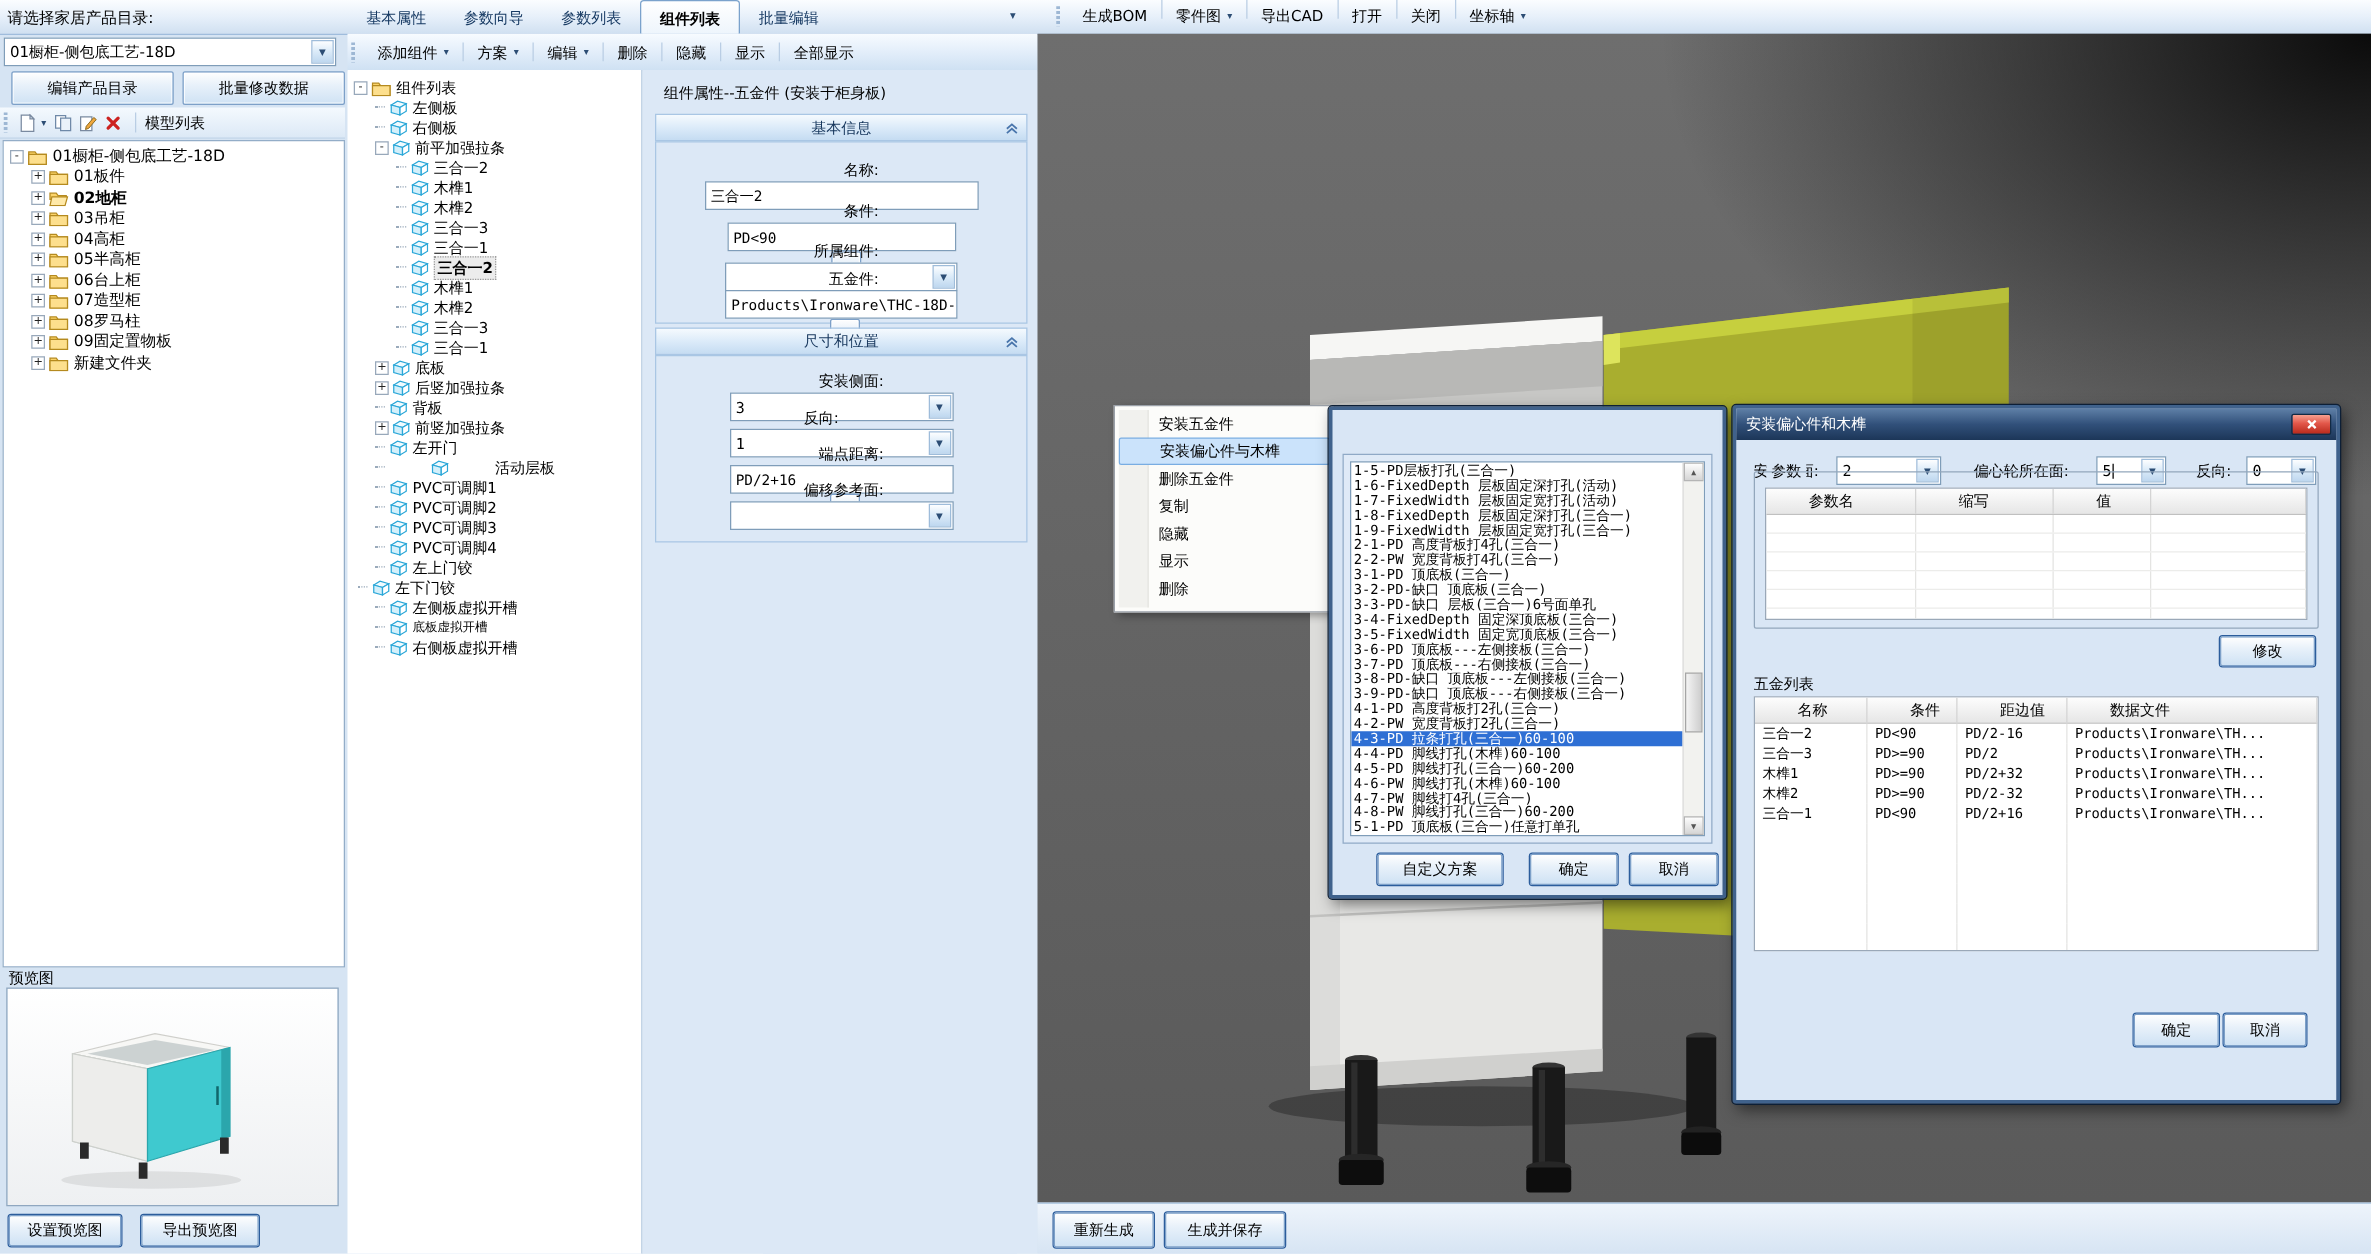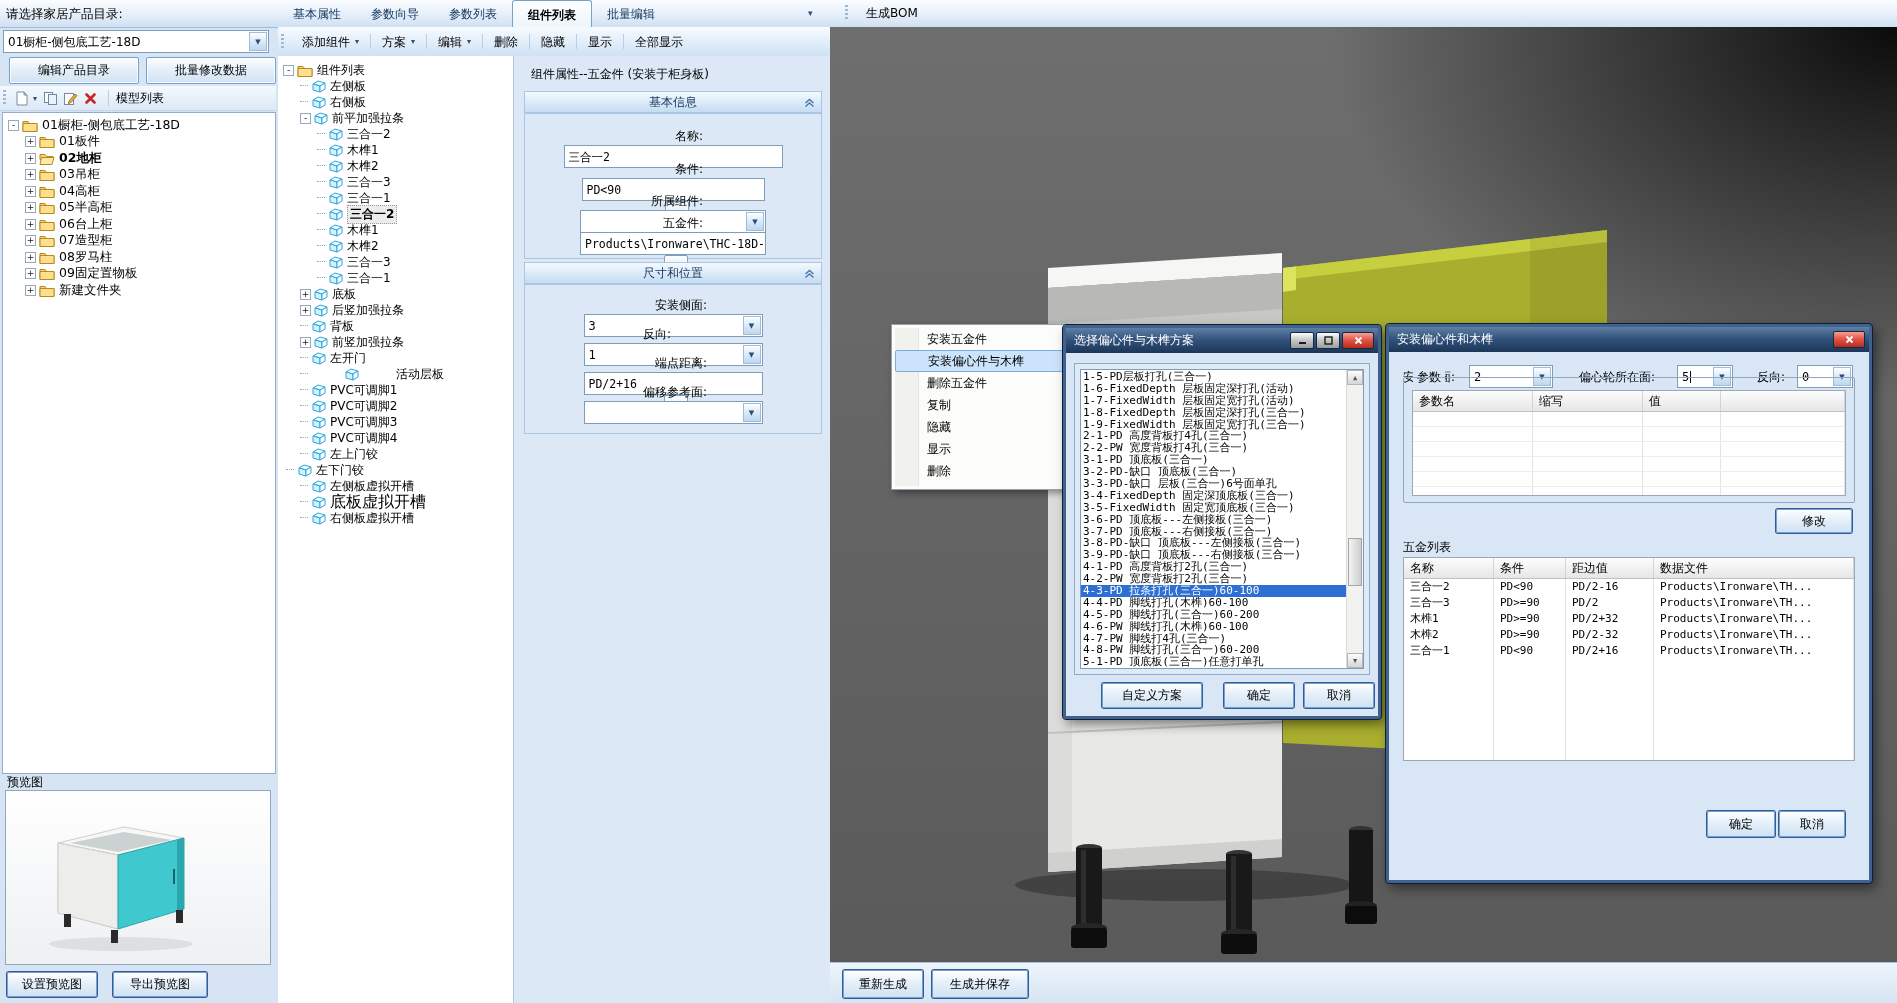--- a/index.html
+++ b/index.html
@@ -114,21 +114,21 @@
             background:linear-gradient(90deg,#f4f4f4,#cdcdcd);border:1px solid #a5a5a5;}
   .d1-btns .btn{position:absolute;height:23px;box-shadow:0 0 0 1px #2c5d9c;}
   .dlg2{left:1386px;top:324px;width:486px;height:559px;z-index:30;}
   .d2-label{position:absolute;white-space:nowrap;}
   .groupbox{position:absolute;left:14px;top:50px;width:452px;height:126px;border:1px solid #93a7bc;
             border-radius:2px;box-sizing:border-box;}
   .grouplabel{position:absolute;left:24px;top:42px;background:#d9e6f5;padding:0 4px;}
   .gtable{position:absolute;background:#fff;border:1px solid #9aa8b8;box-sizing:border-box;overflow:hidden;}
   .gt-row{display:grid;}
   .gt-head{background:linear-gradient(#fdfdfd,#e6e6e6);border-bottom:1px solid #c0c0c0;height:20px;}
-  .gt-head>div{padding:2px 6px;border-right:1px solid #d4d4d4;white-space:nowrap;overflow:hidden;}
+  .gt-head>div{padding:2px 6px;border-right:1px solid #d4d4d4;white-space:nowrap;overflow:hidden;margin-left:28px;}
   .gt-cell{padding:1px 6px;border-right:1px solid #e4e4e2;white-space:nowrap;overflow:hidden;
            font-family:"DejaVu Sans Mono",monospace;font-size:11px;}
   .pt-row{height:14px;border-bottom:1px solid #ececea;}
   .hw-row{height:16px;line-height:14px;}
   .d2-modify{position:absolute;left:387px;top:182px;width:74px;height:22px;box-shadow:0 0 0 1px #2c5d9c;}
   .d2-ok{position:absolute;left:318px;top:484px;width:66px;height:24px;box-shadow:0 0 0 1px #2c5d9c;}
   .d2-cancel{position:absolute;left:390px;top:484px;width:64px;height:24px;box-shadow:0 0 0 1px #2c5d9c;}
   .txt-caret{display:inline-block;width:1px;height:12px;background:#000;vertical-align:middle;margin-left:1px;}
 </style>
 </head>
@@ -141,21 +141,21 @@
     <div class="tabs" id="tabs">
         <div class="tab">基本属性</div>
         <div class="tab">参数向导</div>
         <div class="tab">参数列表</div>
         <div class="tab active">组件列表</div>
         <div class="tab">批量编辑</div>
       </div>
     <span class="tabs-caret">▾</span>
     <div class="topmenu">
       <div class="grip"></div>
-      <div id="topmenu-items" style="display:flex;height:26px;flex-direction:column;">
+      <div id="topmenu-items" style="display:flex;height:26px;">
           <div class="tm-item">
             <span>生成BOM</span>
           </div>
           <div class="tm-sep"></div>
           <div class="tm-item">
             <span>零件图</span>
             <span class="mini-caret">▾</span>
           </div>
           <div class="tm-sep"></div>
           <div class="tm-item">
@@ -672,21 +672,21 @@
         <span class="exp-spacer"></span>
         <span class="ticon">
           <svg width="14" height="13" viewBox="0 0 14 13">
             <path d="M1 4l5-3 7 2-5 3z" fill="#f0fbff" stroke="#2aa7d8"></path>
             <path d="M1 4l7 2v6L1 10z" fill="#d4f0fb" stroke="#2aa7d8"></path>
             <path d="M8 6l5-3v6l-5 3z" fill="#ffffff" stroke="#2aa7d8"></path>
           </svg>
         </span>
         <span class="tlabel">左侧板虚拟开槽</span>
       </div>
-      <div class="tree-row" style="height: 16px; font-size: 16px; padding-left: 22px;">
+      <div class="tree-row" style="height: 16px; font-size: 10px; padding-left: 22px;">
         <span class="exp-spacer"></span>
         <span class="ticon">
           <svg width="14" height="13" viewBox="0 0 14 13">
             <path d="M1 4l5-3 7 2-5 3z" fill="#f0fbff" stroke="#2aa7d8"></path>
             <path d="M1 4l7 2v6L1 10z" fill="#d4f0fb" stroke="#2aa7d8"></path>
             <path d="M8 6l5-3v6l-5 3z" fill="#ffffff" stroke="#2aa7d8"></path>
           </svg>
         </span>
         <span class="tlabel">底板虚拟开槽</span>
       </div>
@@ -835,38 +835,20 @@
       <div class="ctx-item">安装五金件</div>
       <div class="ctx-item hl">安装偏心件与木榫</div>
       <div class="ctx-item">删除五金件</div>
       <div class="ctx-item">复制</div>
       <div class="ctx-item">隐藏</div>
       <div class="ctx-item">显示</div>
       <div class="ctx-item">删除</div>
     </div>
 
   <div class="dlg dlg1">
-    <div class="dlg-title">
-      <span class="ttl">选择偏心件与木榫方案</span>
-      <span class="wbtn">
-        <svg width="9" height="9" viewBox="0 0 9 9">
-            <path d="M1 7h7" stroke="#1c1c1c" stroke-width="2"></path>
-          </svg>
-        </span>
-      <span class="wbtn">
-        <svg width="9" height="9" viewBox="0 0 9 9">
-            <rect x="1" y="1" width="7" height="7" fill="none" stroke="#1c1c1c" stroke-width="1.4"></rect>
-          </svg>
-        </span>
-      <span class="wbtn close">
-        <svg width="9" height="9" viewBox="0 0 9 9">
-            <path d="M1.5 1.5l6 6M7.5 1.5l-6 6" stroke="#fff" stroke-width="1.8"></path>
-          </svg>
-        </span>
-    </div>
     <div class="d1-panel">
       <div class="d1-list">
         <div id="scheme-list" style="position:absolute;left:0;top:1px;right:16px;bottom:0;">
             <div class="srow">1-5-PD层板打孔(三合一)</div>
             <div class="srow">1-6-FixedDepth 层板固定深打孔(活动)</div>
             <div class="srow">1-7-FixedWidth 层板固定宽打孔(活动)</div>
             <div class="srow">1-8-FixedDepth 层板固定深打孔(三合一)</div>
             <div class="srow">1-9-FixedWidth 层板固定宽打孔(三合一)</div>
             <div class="srow">2-1-PD 高度背板打4孔(三合一)</div>
             <div class="srow">2-2-PW 宽度背板打4孔(三合一)</div>

